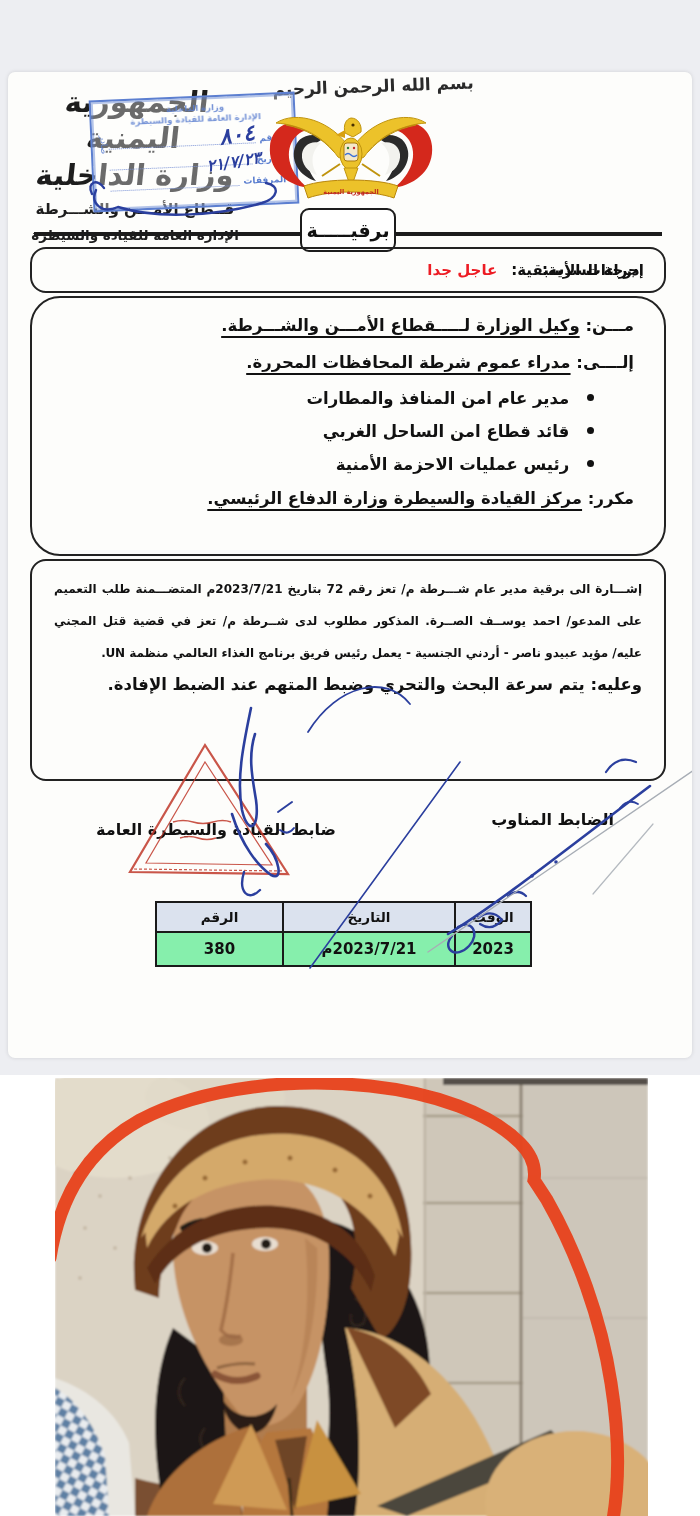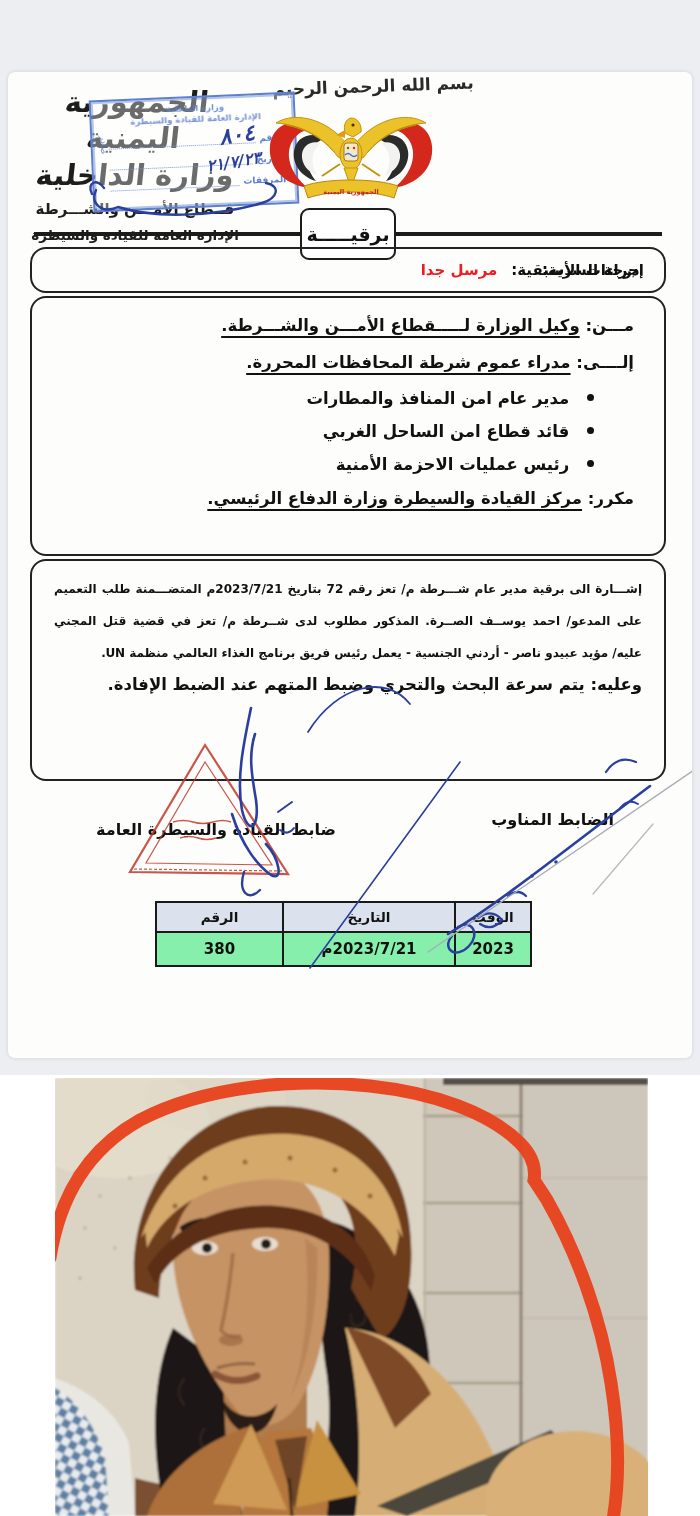--- a/index.html
+++ b/index.html
@@ -28,30 +28,30 @@
   .stamp-row{display:flex;align-items:flex-end;margin-top:11px;font-size:9px;font-weight:700;}
   .stamp-row .dots{flex:1;border-bottom:1px dotted #7b93d6;height:10px;margin-right:4px;}
   .stamp-side{position:absolute;left:2px;top:38px;font-size:9px;transform:rotate(90deg);opacity:.9;}
   .stamp-val-num{position:absolute;right:40px;top:26px;font-size:22px;font-weight:700;color:#2b3f9e;
                  transform:rotate(-6deg);font-style:italic;}
   .stamp-val-date{position:absolute;right:34px;top:56px;font-size:16px;font-weight:700;color:#2b3f9e;
                   transform:rotate(-7deg);font-style:italic;}
 
   
   .hline{position:absolute;left:26px;right:30px;top:160px;height:4px;background:#1c1c1c;}
-  .doc-type-box{position:absolute;left:292px;top:136px;width:96px;height:52px;background:#fff;
+  .doc-type-box{position:absolute;left:292px;top:136px;width:96px;height:44px;background:#fff;
                 border:2.5px solid #1c1c1c;border-radius:9px;display:flex;align-items:center;justify-content:center;
                 font-size:19px;font-weight:700;color:#111;}
 
   
   .rbox{position:absolute;left:22px;right:26px;border:2px solid #222;border-radius:16px;background:transparent;}
   .box1{top:175px;height:46px;display:flex;align-items:center;padding:0 20px;font-size:15px;font-weight:700;color:#111;}
   .box1 .red{color:#ed1c24;margin-right:14px;}
   .box1 .secrecy{position:absolute;left:510px;right:auto;}
-  .box2{top:224px;height:260px;padding:14px 30px 8px 20px;font-size:16.5px;font-weight:700;color:#111;}
+  .box2{top:224px;height:260px;padding:14px 30px 8px 20px;font-size:16.5px;font-weight:700;color:#111;border-radius:30px;}
   .addr-line{margin-bottom:9px;line-height:28px;}
   .addr-line .u{text-decoration:underline;text-underline-offset:5px;text-decoration-thickness:1.5px;}
   .bullet-line{margin:2px 40px 7px 0;line-height:26px;}
   .bullet-line .dot{display:inline-block;width:7px;height:7px;border-radius:50%;background:#111;margin-left:12px;vertical-align:3px;}
   .box3{top:487px;height:222px;padding:12px 22px 6px 22px;color:#111;}
   .para{font-size:12px;font-weight:600;line-height:32px;text-align:justify;letter-spacing:-.2px;}
   .directive{font-size:16.5px;font-weight:700;margin-top:6px;}
   .closing{font-size:19px;font-weight:700;text-align:center;margin-top:10px;transform:translateX(20px);}
 
   
@@ -134,21 +134,21 @@
         <path d="M38 84 C60 76,110 76,132 84 L128 96 C106 88,64 88,42 96 Z" fill="#ecc22a" stroke="#b8860b" stroke-width="1"></path>
         <text x="85" y="92" text-anchor="middle" font-size="6.5" font-weight="bold" fill="#c0271d">الجمهورية اليمنية</text>
       </g>
     </svg>
 
     <div class="hline"></div>
     <div class="doc-type-box">برقيـــــة</div>
 
     <div class="rbox box1">
       <span>إجراءات الأسبقية:</span>
-      <span class="red">مرسل جدا</span>
+      <span class="red">عاجل جدا</span>
       <span class="secrecy">درجة السرية:</span>
     </div>
 
     <div class="rbox box2">
       <div class="addr-line">
         <span>مـــن:</span>
         <span class="u">وكيل الوزارة لـــــقطاع الأمـــن والشـــرطة.</span>
       </div>
       <div class="addr-line">
         <span>إلــــى:</span>

